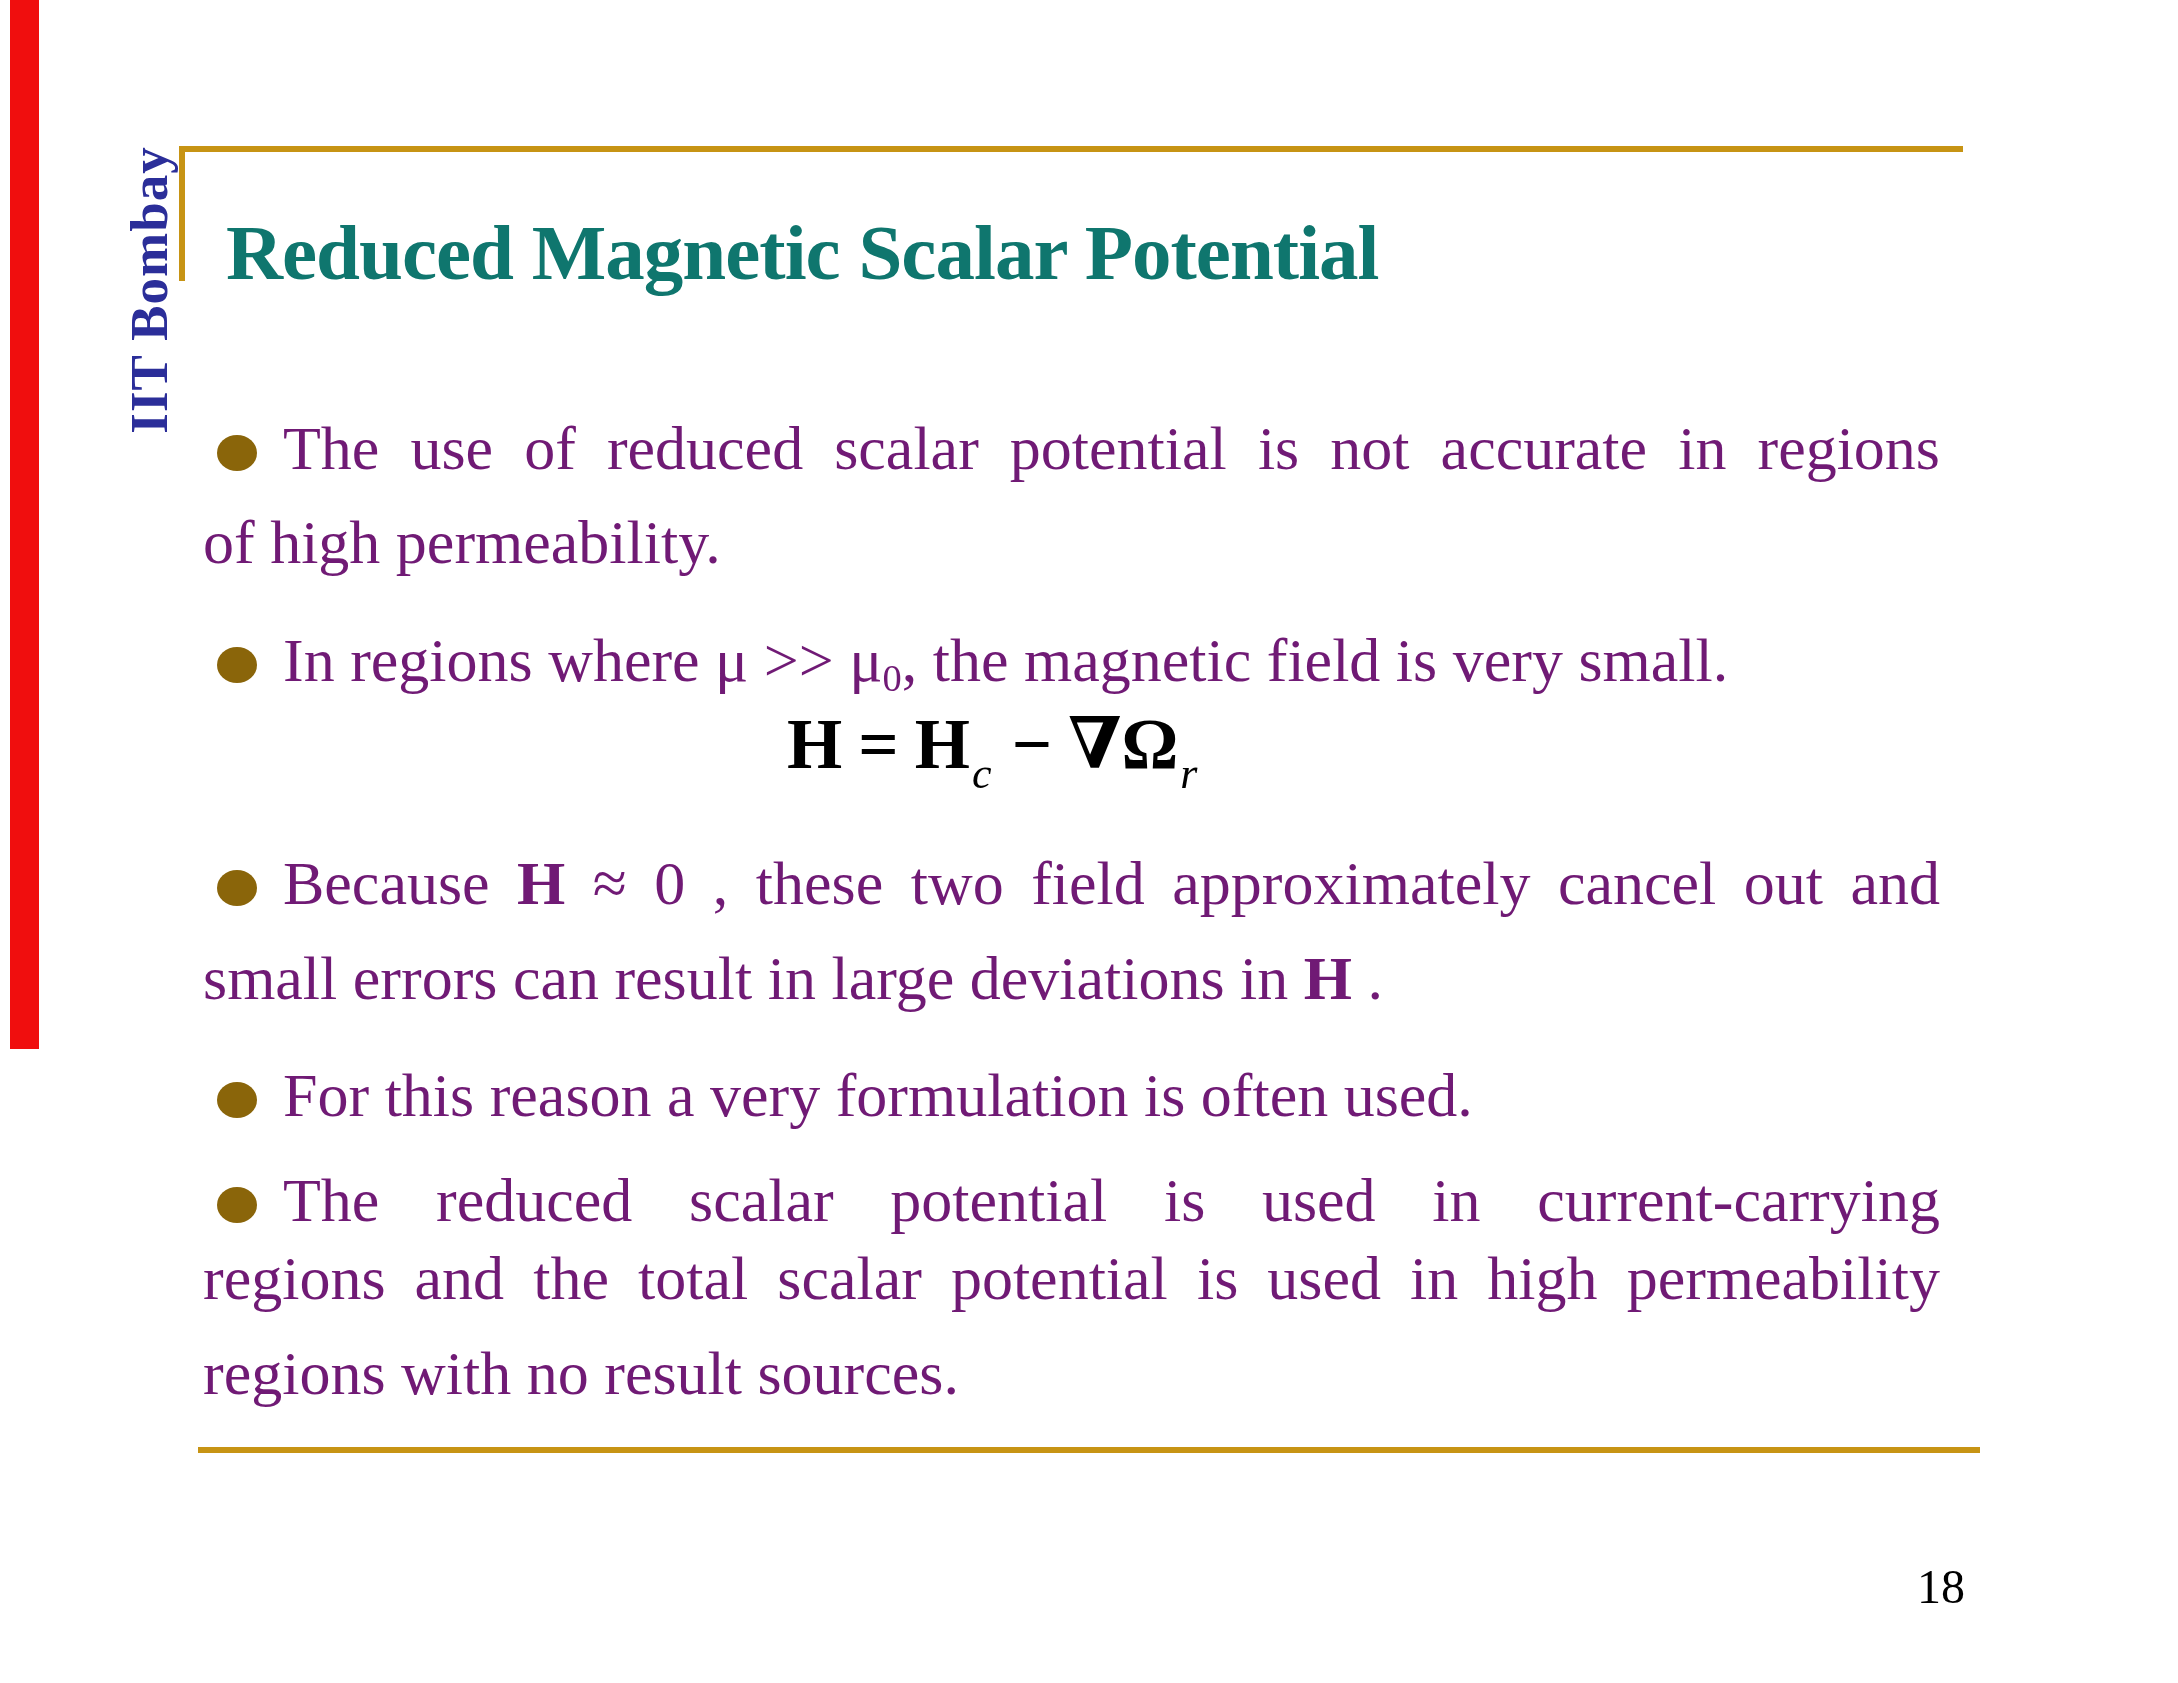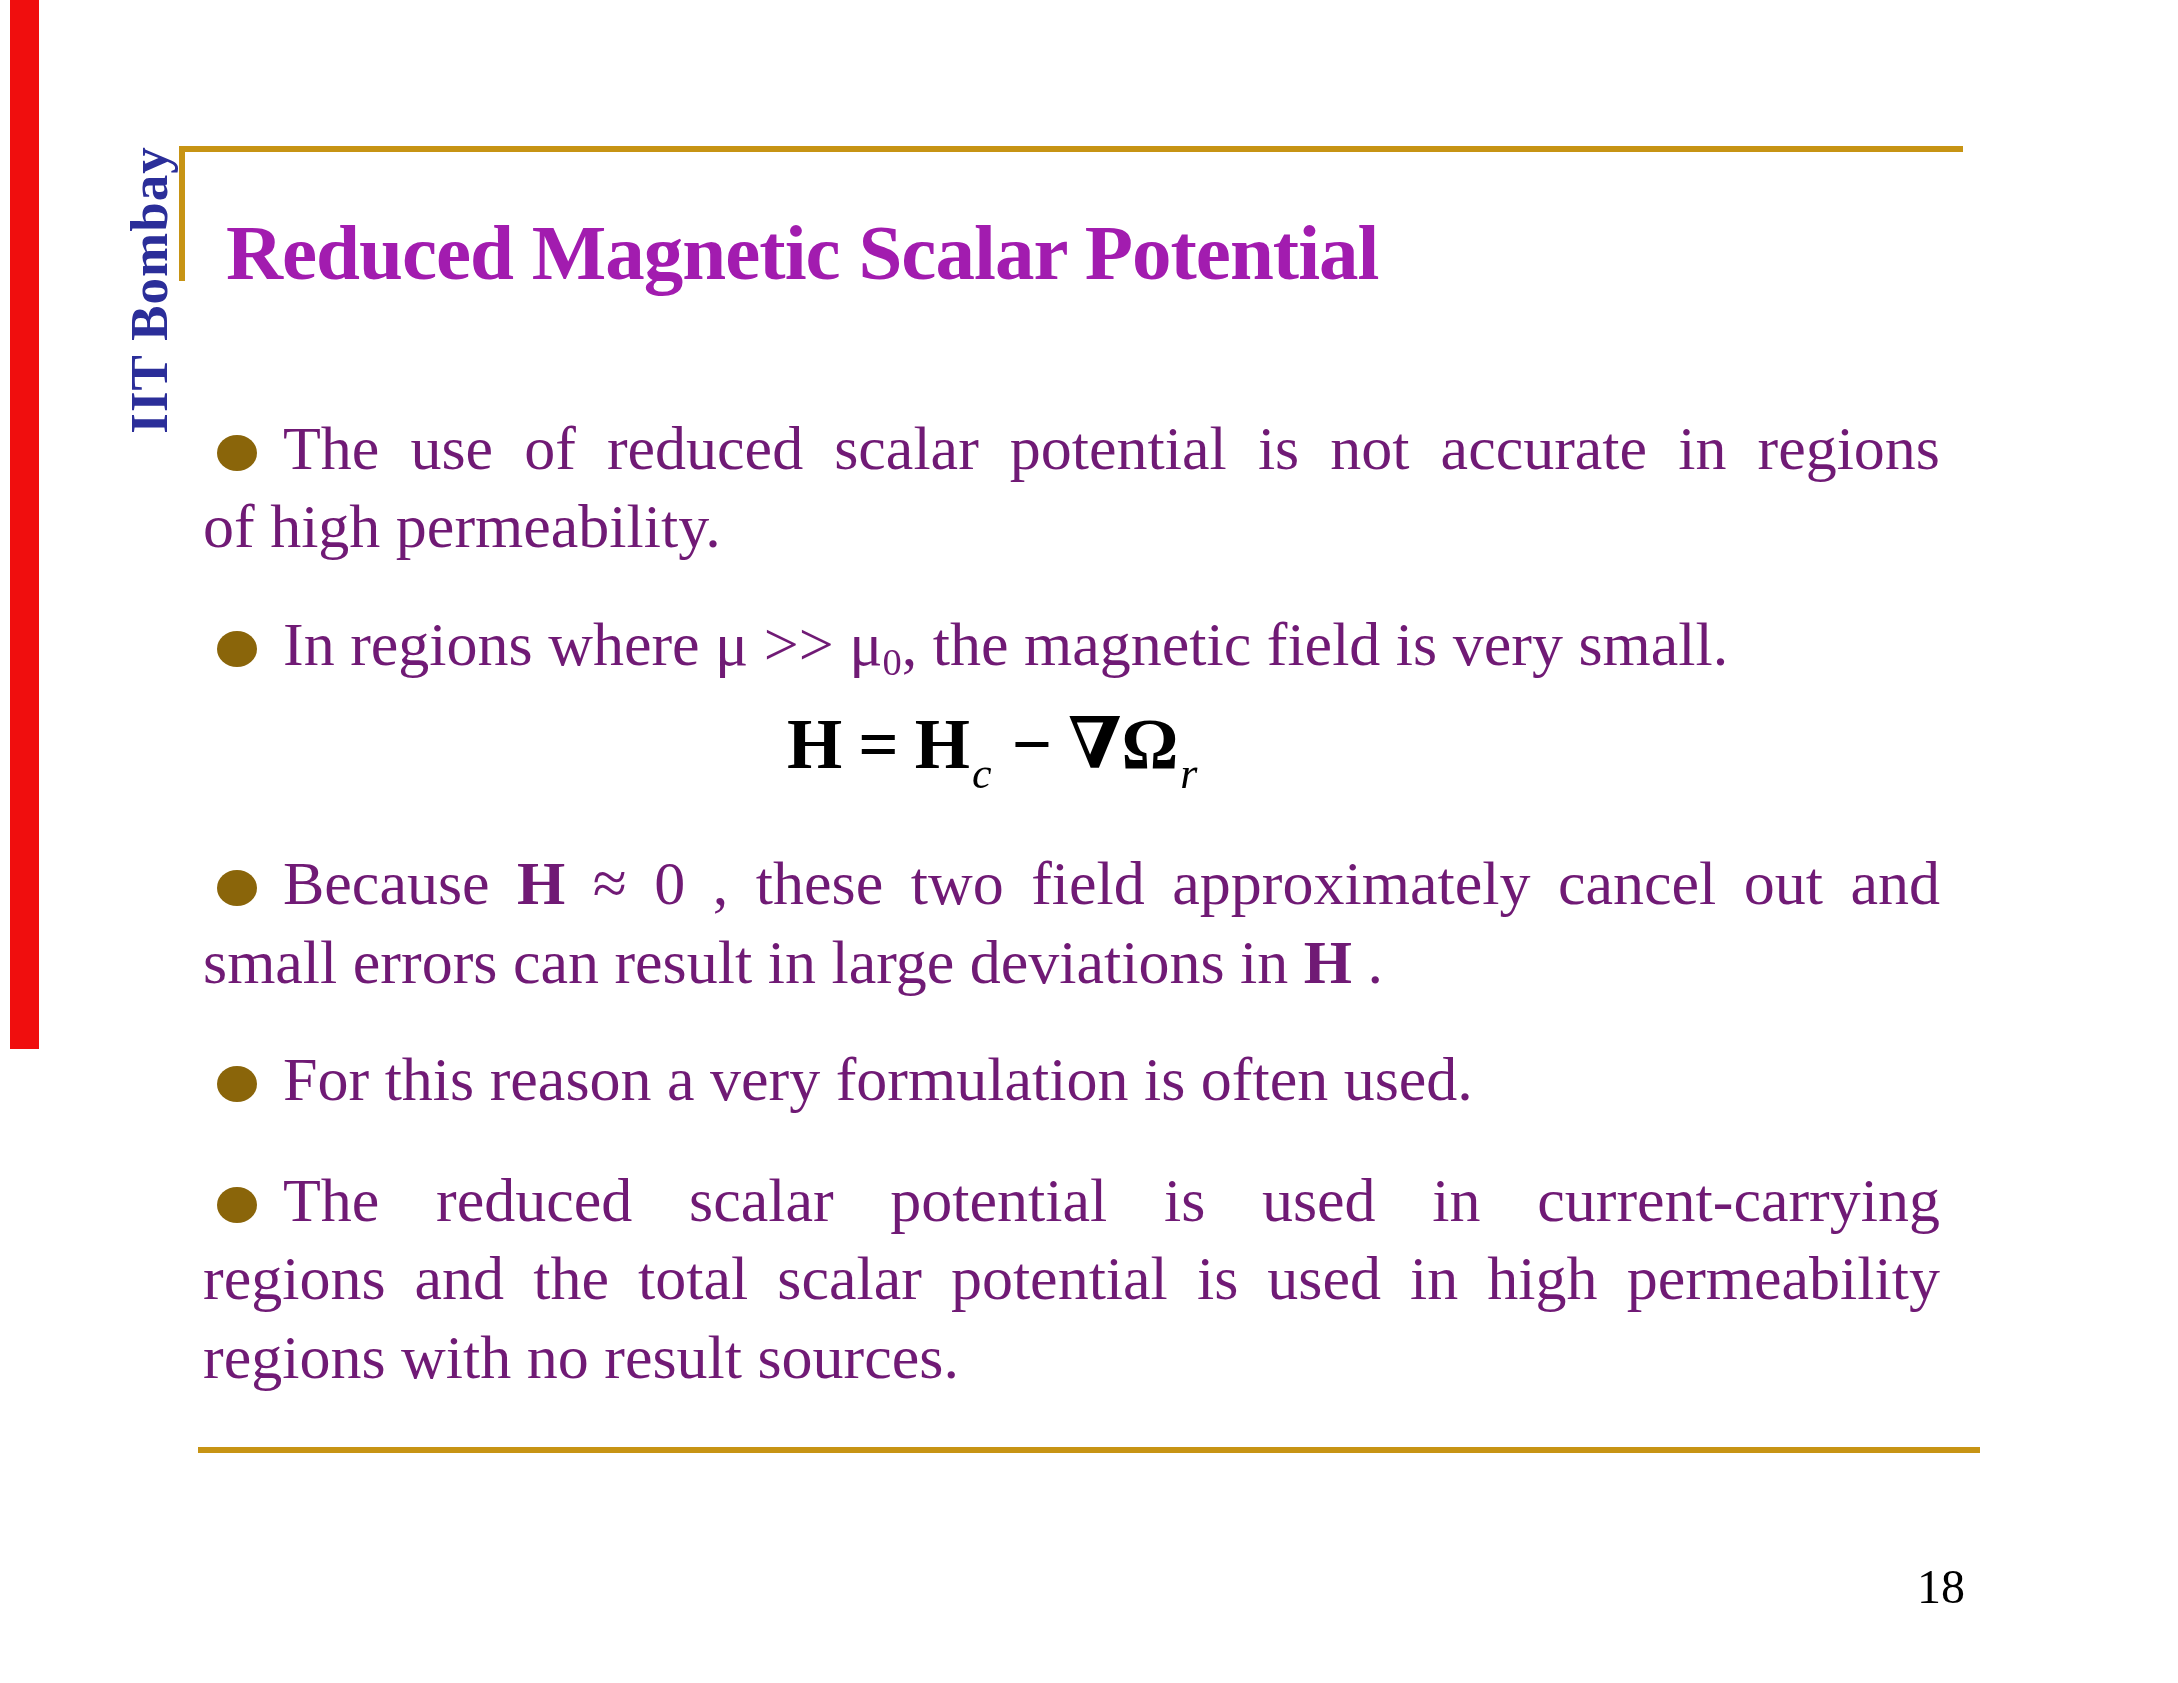--- a/index.html
+++ b/index.html
@@ -11,27 +11,27 @@
   .brand{
     position:absolute;left:149px;top:290px;
     transform:translate(-50%,-50%) rotate(-90deg);
     font-size:53px;font-weight:bold;color:#2b2e99;white-space:nowrap;letter-spacing:1px;
   }
   .gold-line-top{position:absolute;left:181px;top:146px;width:1782px;height:6px;background:#c79414;}
   .gold-line-vert{position:absolute;left:179px;top:146px;width:6px;height:135px;background:#c79414;}
   .gold-line-bottom{position:absolute;left:198px;top:1447px;width:1782px;height:6px;background:#c79414;}
   .title{
     position:absolute;left:226px;top:208px;margin:0;
-    font-size:79px;font-weight:bold;color:#a21caf;white-space:nowrap;letter-spacing:-1px;
+    font-size:79px;font-weight:bold;color:#0f766e;white-space:nowrap;letter-spacing:-1px;
   }
   .line{
     position:absolute;left:203px;width:1737px;
     font-size:62px;line-height:75px;color:#701a75;
   }
-  .nowrap{white-space:nowrap;}
+  .nowrap{white-space:nowrap;margin-top:16px;}
   .justify{text-align:justify;text-align-last:justify;}
   .bullet{
     display:inline-block;width:40px;height:36px;border-radius:50%;
     background:#8a650a;vertical-align:-2px;margin-left:14px;margin-right:26px;
   }
   .bold-h{font-weight:bold;}
   .msub{font-size:0.62em;vertical-align:-0.25em;}
   .formula{
     position:absolute;left:787px;top:695px;
     font-size:71px;font-weight:bold;line-height:99px;white-space:nowrap;

